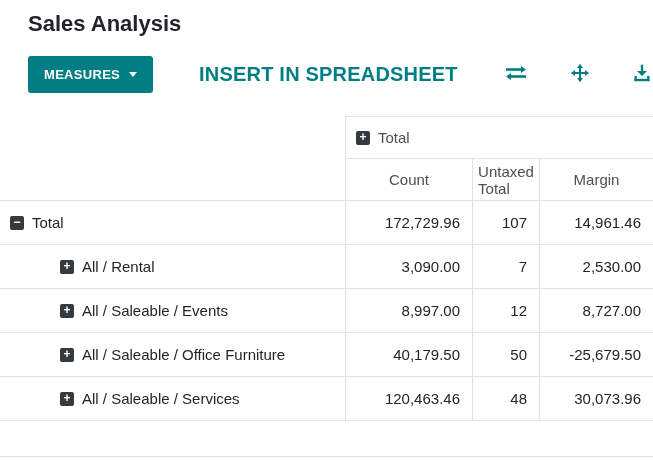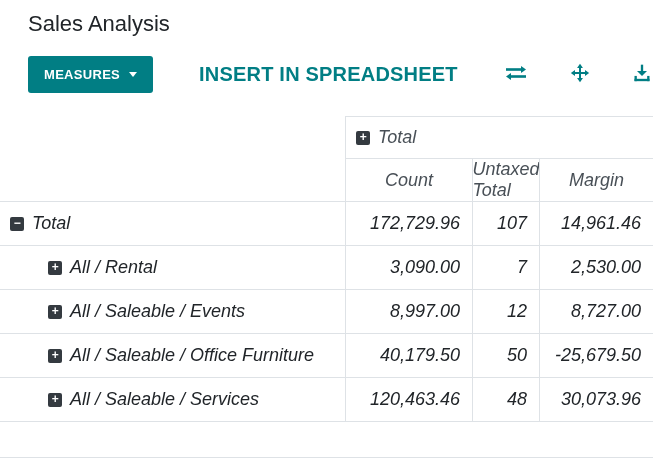--- a/index.html
+++ b/index.html
@@ -1,43 +1,43 @@
 <!DOCTYPE html>
 <html style="--accent: #017e84; --border: #dee2e6; --sq: #343a40;"><head>
 <meta charset="utf-8">
 <style>
   :root { --accent:#017e84; --border:#dee2e6; --txt:#212529; --muted:#495057; --sq:#343a40; }
   * { box-sizing:border-box; }
   html,body { width:653px; height:460px; margin:0; padding:0; background:#fff; overflow:hidden;
               font-family:"Liberation Sans", sans-serif; }
-  .title { margin:10px 0 16px 28px; font-size:22px; line-height:28px; color:var(--txt); font-weight:400; }
+  .title { margin:10px 0 16px 28px; font-size:22px; line-height:28px; color:var(--txt); font-weight:700; }
   .toolbar { display:flex; align-items:center; gap:40px; margin-left:28px; height:40px; }
   .btn-measures { display:flex; align-items:center; gap:9px; background:var(--accent); color:#fff;
                   border:none; border-radius:3px; padding:11px 16px; font-size:13px; font-weight:700;
                   letter-spacing:.3px; cursor:pointer; font-family:inherit; }
   .caret { width:0; height:0; border-left:4px solid transparent; border-right:4px solid transparent;
            border-top:5px solid #fff; }
   .btn-insert { background:none; border:none; padding:0 6px; color:var(--accent); font-size:20px;
                 font-weight:700; letter-spacing:.2px; cursor:pointer; font-family:inherit; }
   .tool-btn { background:none; border:none; padding:0; margin:0; display:flex; align-items:center; cursor:pointer; }
   .tool-btn svg { fill:var(--accent); }
   .tool-btn + .tool-btn { margin-left:2px; }
 
   .pivot { display:grid; grid-template-columns:345px 127px 67px 114px; margin-top:22px;
-           font-size:18px; color:var(--txt);font-style:italic; }
+           font-size:15px; color:var(--txt); }
   .cell { display:flex; align-items:center; min-height:44px; padding:0 10px; }
   .corner-r1 { min-height:43px; }
   .corner-r2 { min-height:42px; border-bottom:1px solid var(--border); }
   .colhead { grid-column:2 / 5; gap:8px; min-height:43px; color:var(--muted);
              border-top:1px solid var(--border); border-left:1px solid var(--border);
              border-bottom:1px solid var(--border); cursor:pointer; }
   .mhead { justify-content:center; min-height:42px; color:var(--muted);
            border-left:1px solid var(--border); border-bottom:1px solid var(--border); cursor:pointer; }
   .rowhead { gap:8px; border-bottom:1px solid var(--border); cursor:pointer; }
-  .rowhead.lvl1 { padding-left:48px;text-align:center; }
+  .rowhead.lvl1 { padding-left:60px;text-align:center; }
   .num { justify-content:flex-end; padding-right:12px; border-left:1px solid var(--border);
          border-bottom:1px solid var(--border); }
   .sq { width:14px; height:14px; flex:0 0 14px; background:var(--sq); border-radius:2px; color:#fff;
         display:inline-flex; align-items:center; justify-content:center; font-size:12px; font-weight:700;
         line-height:1; }
   .sq-plus::after  { content:"+"; margin-top:-1px; }
   .sq-minus::after { content:"\2212"; margin-top:-1px; }
   .bottom-line { height:36px; border-bottom:1px solid var(--border); }
 </style>
 </head>

